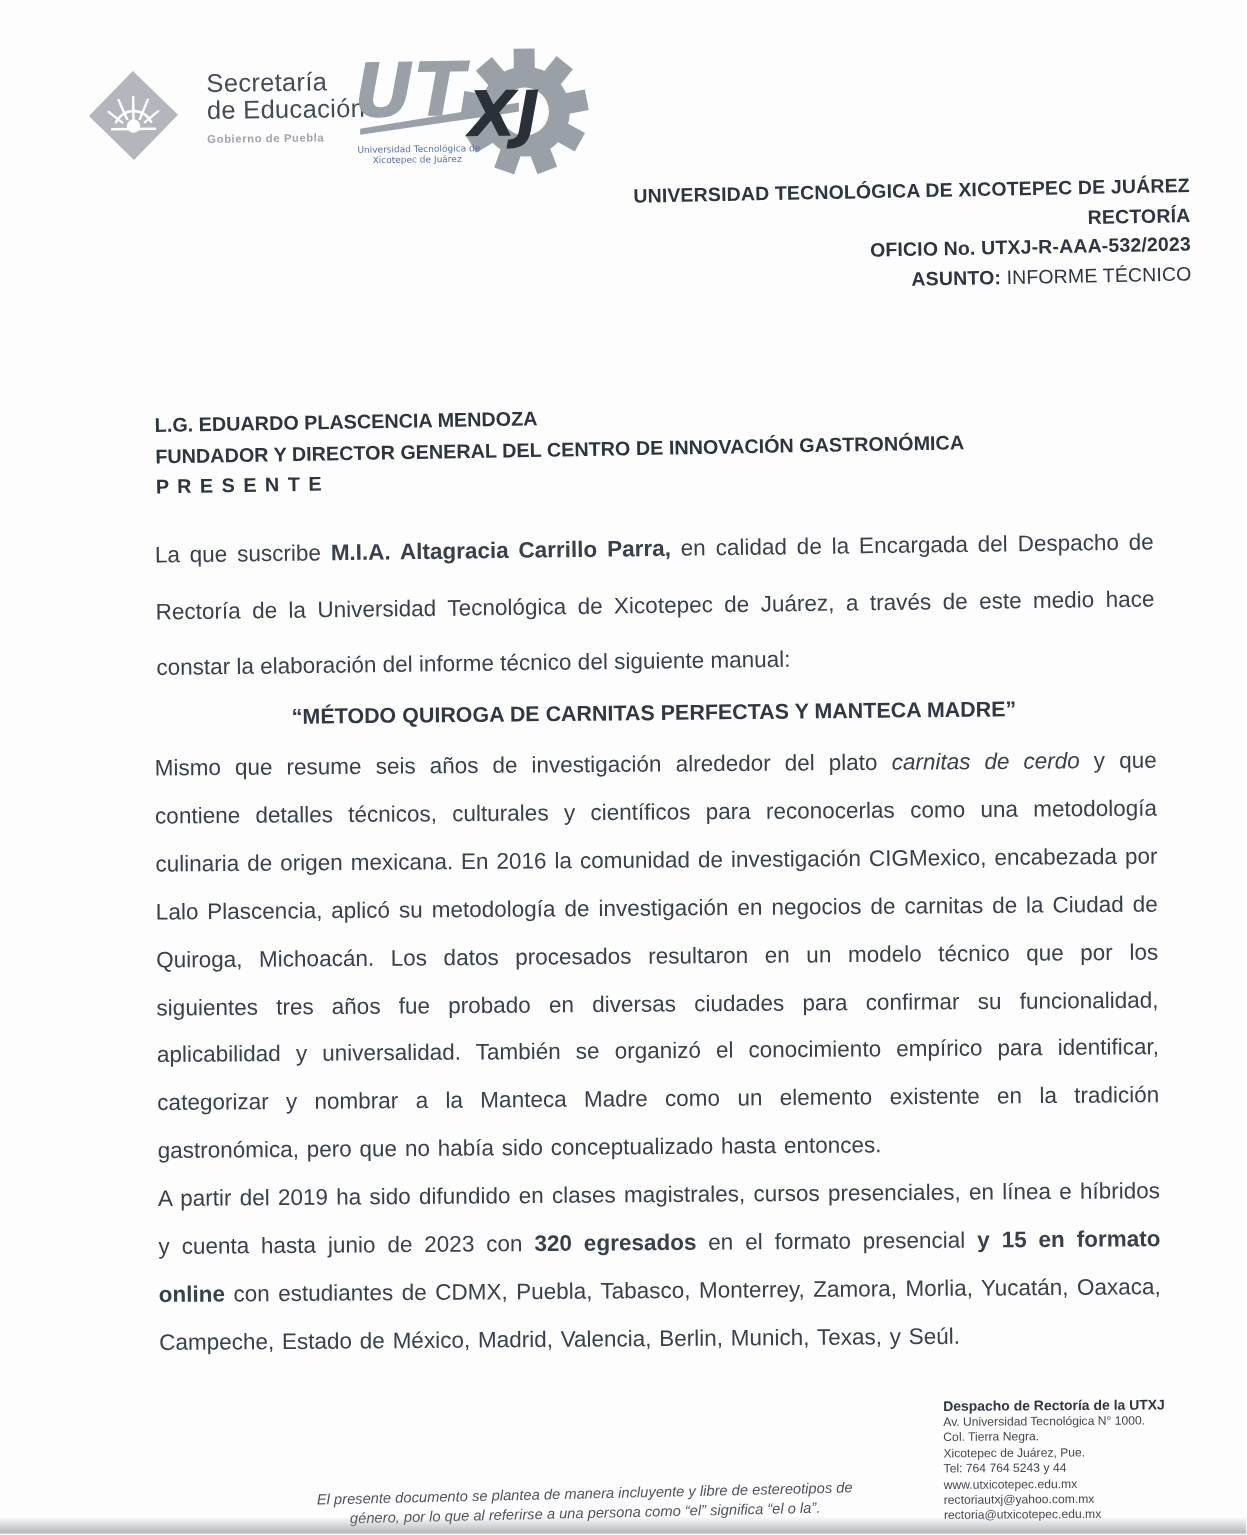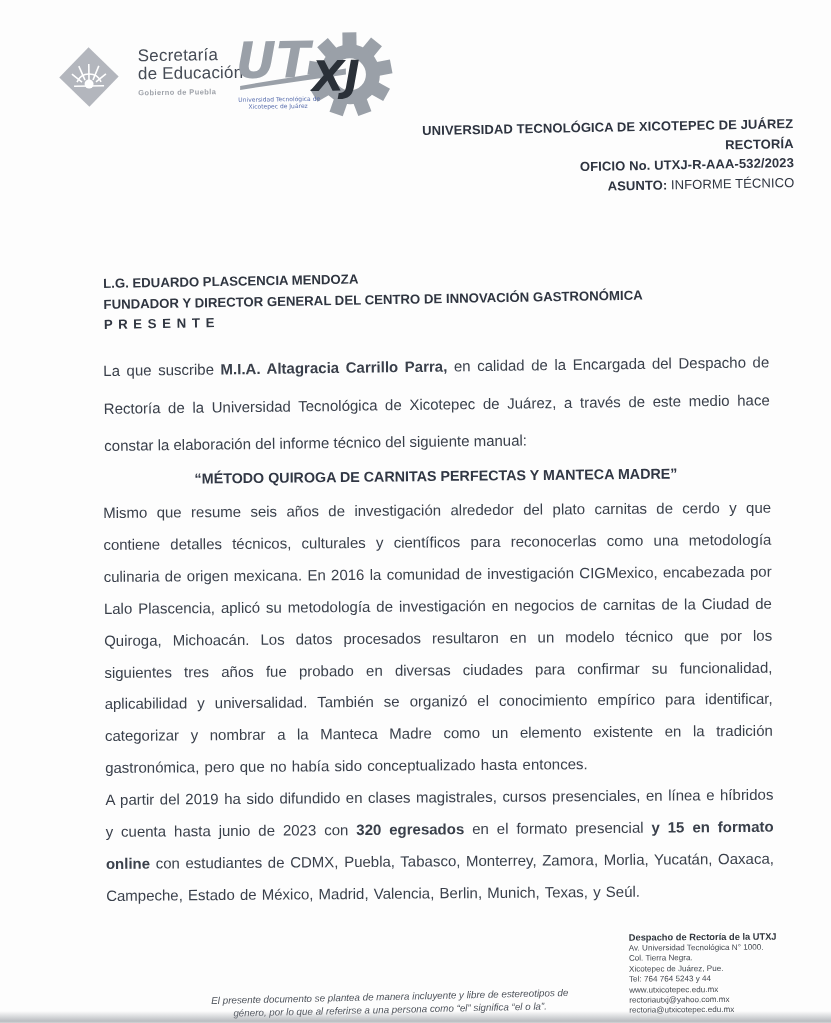--- a/index.html
+++ b/index.html
@@ -3,21 +3,21 @@
 <meta charset="utf-8">
 <style>
   html,body{margin:0;padding:0;background:#ffffff;}
   .page{
     position:relative;width:831px;height:1023px;overflow:hidden;
     background:#fdfdfd;
     font-family:"Liberation Sans", sans-serif;
     color:#3a404b;
   }
   .b{font-weight:700;}
-  .i{}
+  .i{font-style:italic;}
 
   
   .logos{position:absolute;top:34px;left:52px;width:360px;height:90px;transform:rotate(-0.8deg);}
   .sep-logo{position:absolute;top:4px;left:0;display:flex;align-items:flex-start;}
   .sep-text{margin-left:12px;margin-top:8px;line-height:1.08;}
   .sep-title{font-size:17px;color:#454b55;letter-spacing:0.2px;}
   .sep-sub{font-size:7.5px;font-weight:700;color:#a0a4ab;margin-top:5px;letter-spacing:0.4px;}
   .utxj-logo{position:absolute;top:-4px;left:182px;}
 
   

